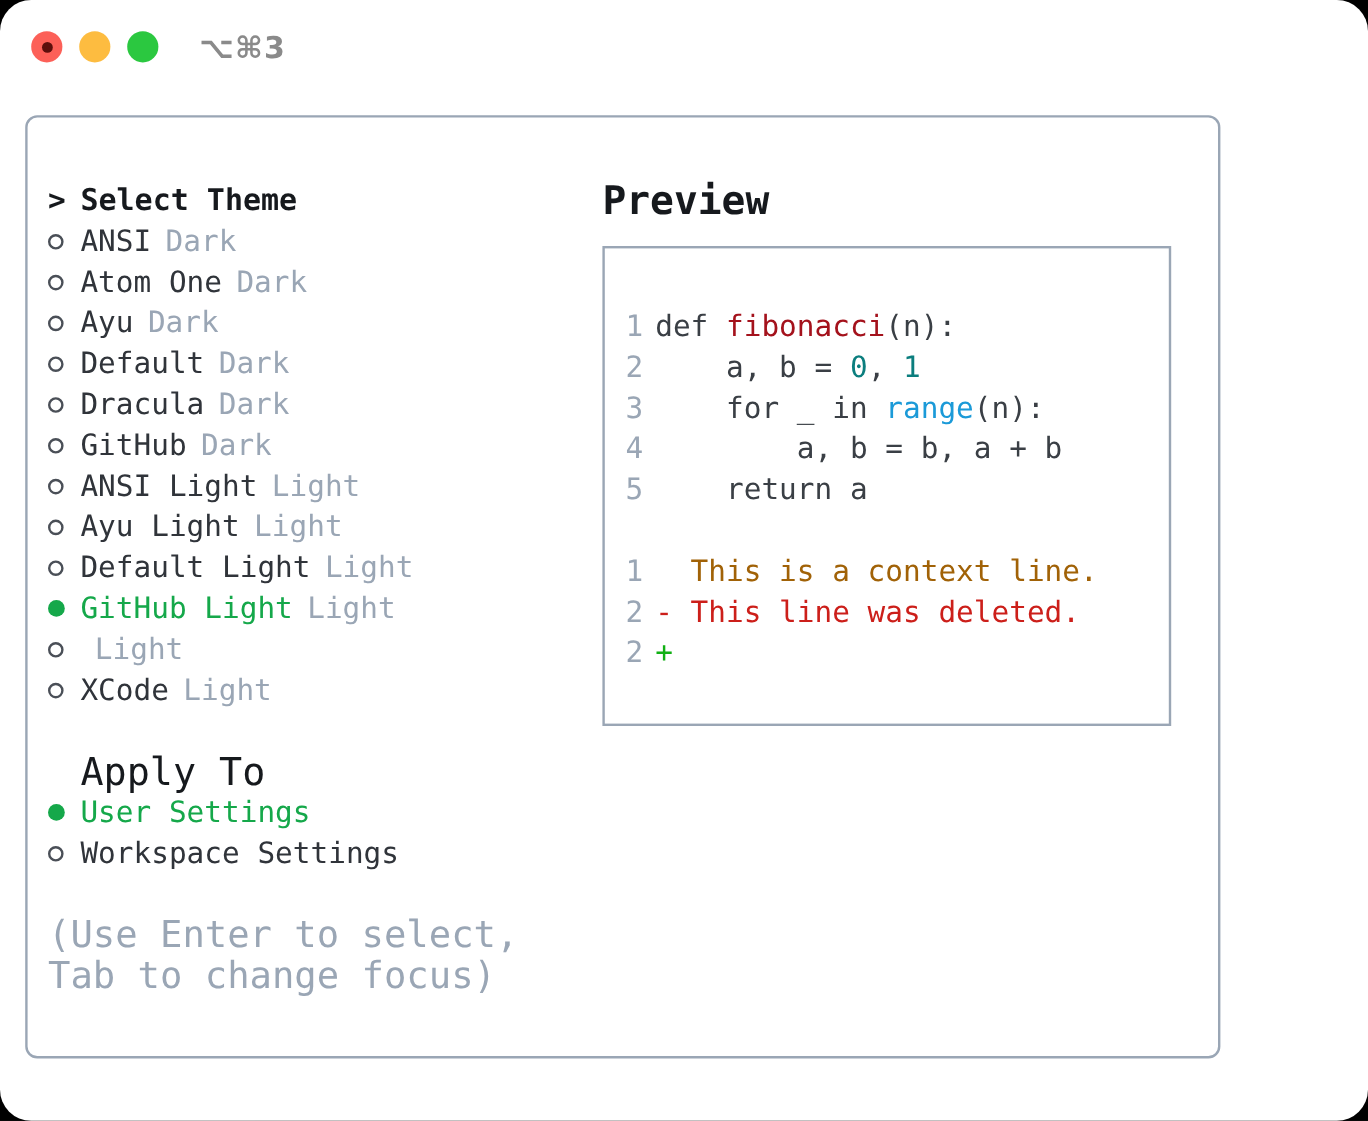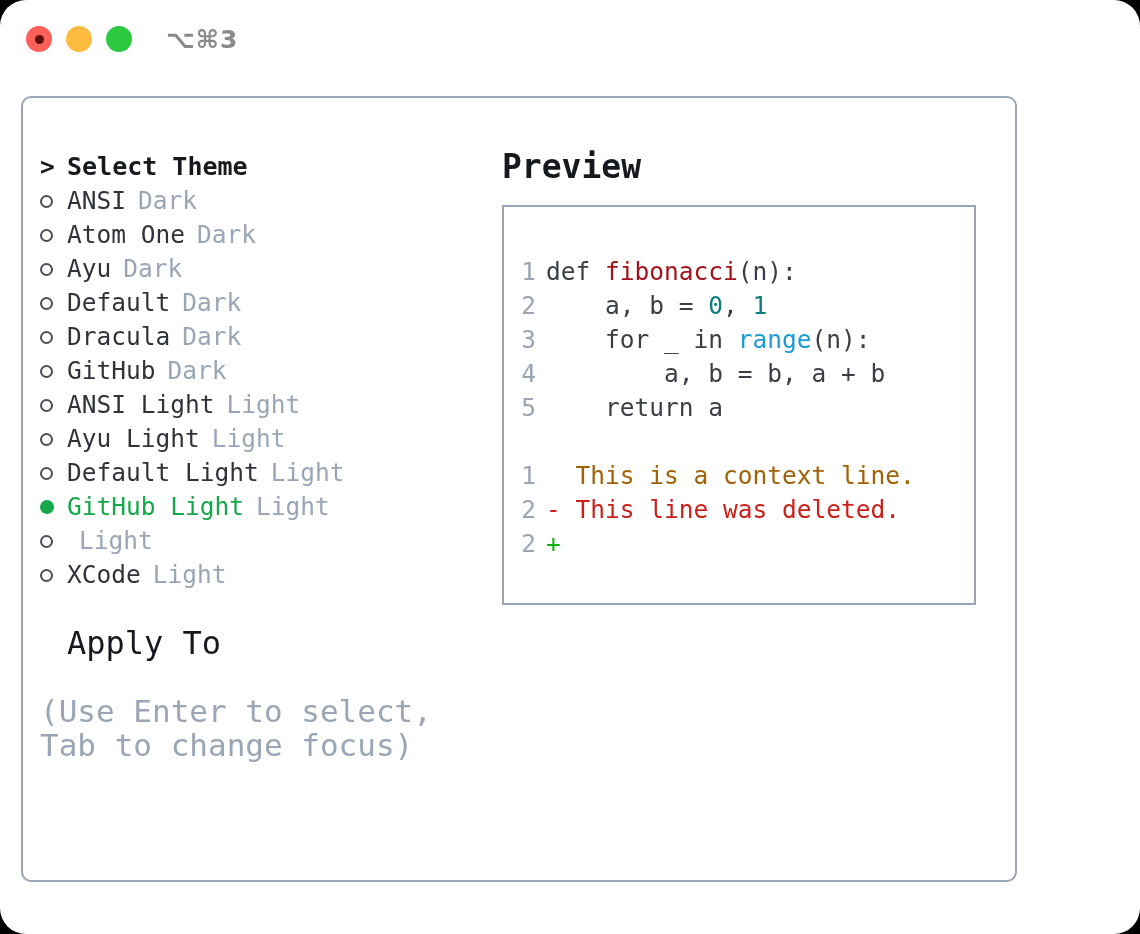--- a/index.html
+++ b/index.html
@@ -316,20 +316,32 @@
           </div>
         </div>
 
       <div class="section-gap"></div>
 
       <div class="row">
         <span id="apply-to-title">Apply To</span>
       </div>
 
       <div id="apply-to-list">
+          <div class="row">
+            <span class="marker">
+              <span class="bullet-filled"></span>
+            </span>
+            <span class="apply-label selected">User Settings</span>
+          </div>
+          <div class="row">
+            <span class="marker">
+              <span class="bullet-empty"></span>
+            </span>
+            <span class="apply-label">Workspace Settings</span>
+          </div>
         </div>
 
       <div id="hint-text">(Use Enter to select, Tab to change focus)</div>
     </div>
 
     <div id="preview-pane">
       <div id="preview-title">Preview</div>
       <div id="preview-box">
         <div id="code-block">
             <div class="code-line"><span class="lineno">1</span><span class="code-text">def </span><span class="tok-fn">fibonacci</span><span class="code-text">(n):</span></div>

